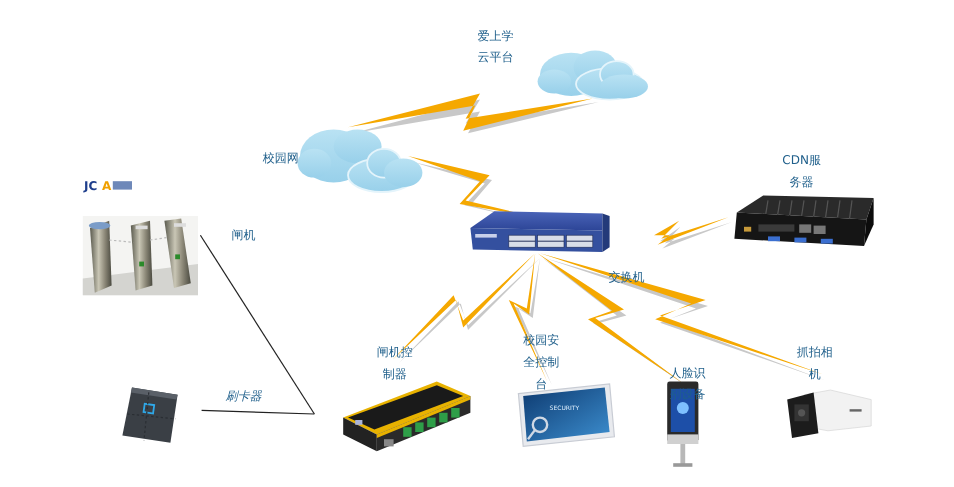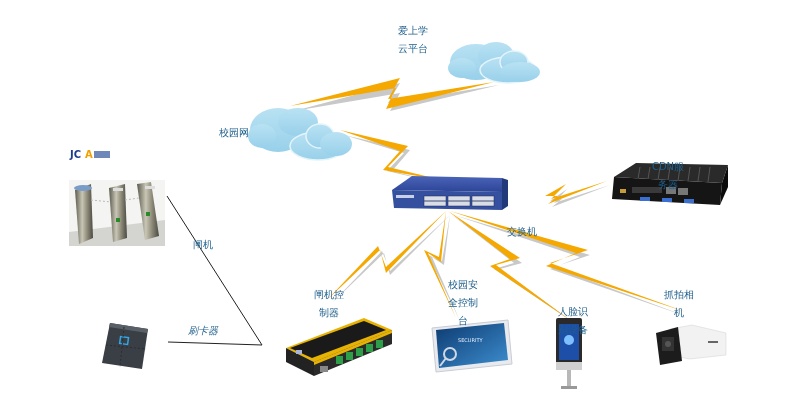--- a/index.html
+++ b/index.html
@@ -202,25 +202,25 @@
     <rect x="6" y="12" width="12" height="14" fill="#333"></rect>
     <circle cx="12" cy="19" r="3" fill="#555"></circle>
     <rect x="52" y="16" width="10" height="2" fill="#666"></rect>
   </g>
 </svg>
 
 <div class="lbl" style="left:382px;top:22px;width:62px;">爱上学
 云平台</div>
 <div class="lbl" style="left:205px;top:124px;width:58px;">校园网</div>
 <div class="lbl" style="left:492px;top:188px;width:60px;margin-top:35px;">交换机</div>
-<div class="lbl" style="left:636px;top:126px;width:64px;margin-top:32px;">CDN服
+<div class="lbl" style="left:636px;top:126px;width:64px;">CDN服
 务器</div>
-<div class="lbl" style="left:182px;top:188px;width:42px;margin-top:48px;">闸机</div>
+<div class="lbl" style="left:182px;top:188px;width:42px;">闸机</div>
 <div class="lbl" style="left:173px;top:322px;width:60px;font-style:italic;">刷卡器</div>
 <div class="lbl" style="left:298px;top:286px;width:62px;">闸机控
 制器</div>
-<div class="lbl" style="left:432px;top:276px;width:62px;">校园安
+<div class="lbl" style="left:420px;top:276px;width:62px;">校园安
 全控制
 台</div>
 <div class="lbl" style="left:542px;top:303px;width:62px;">人脸识
 别设备</div>
 <div class="lbl" style="left:648px;top:286px;width:62px;">抓拍相
 机</div>
 
 </body></html>

